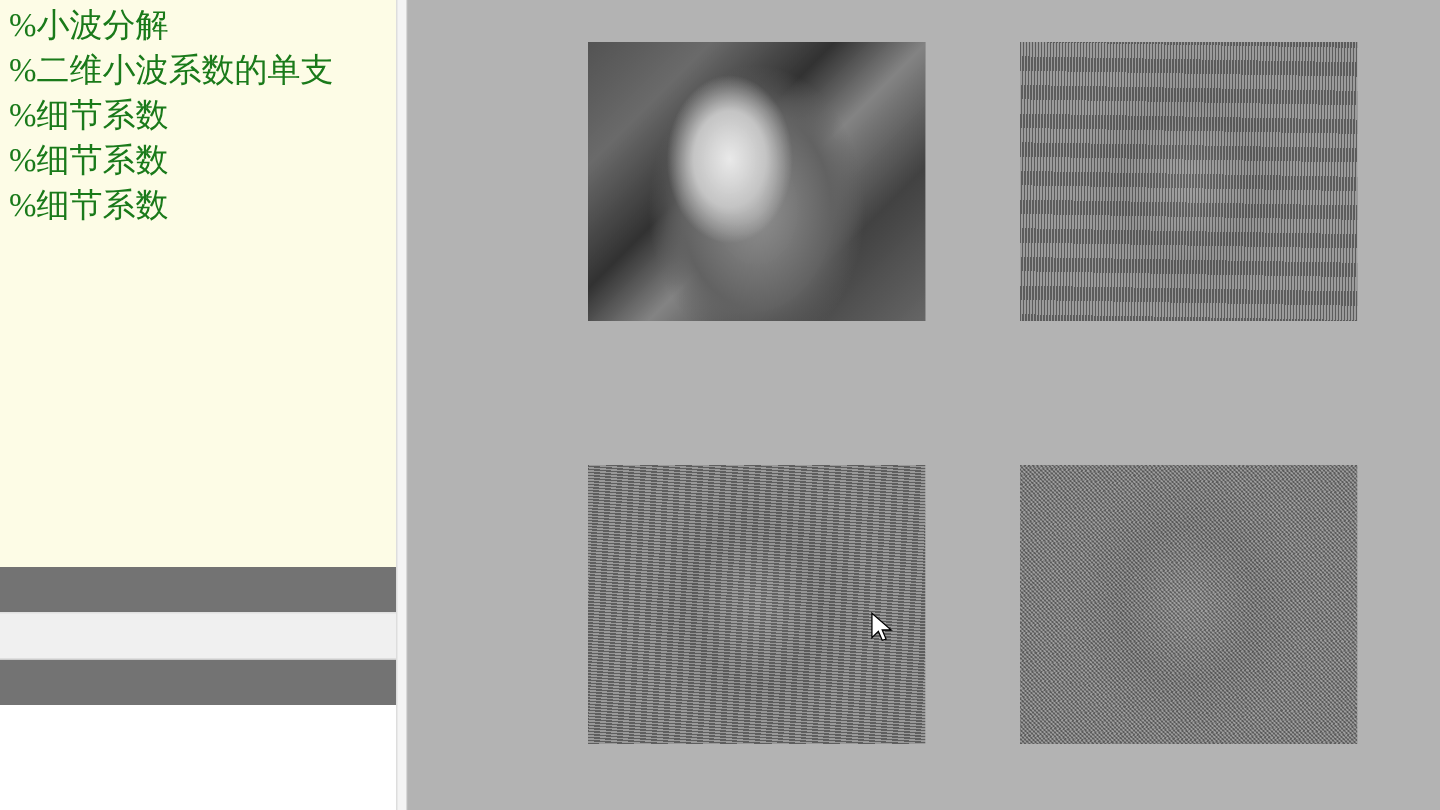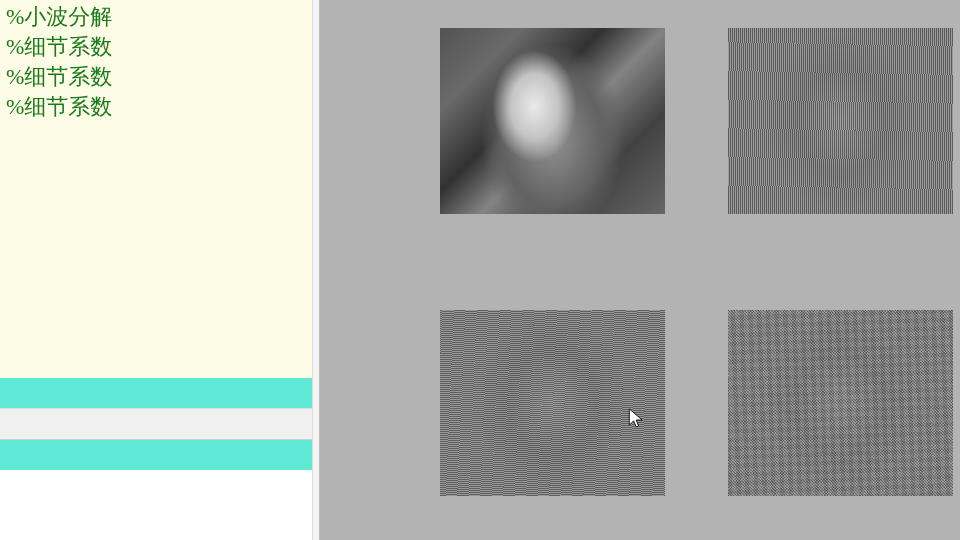--- a/index.html
+++ b/index.html
@@ -1,18 +1,18 @@
 <!DOCTYPE html>
 <html><head>
   <meta charset="utf-8">
   <style>
     * { box-sizing: border-box; margin: 0; padding: 0; }
     html, body { width: 960px; height: 540px; overflow: hidden; font-family: "SimSun", "Microsoft YaHei", serif; }
     .container { display: flex; width: 960px; height: 540px; }
-    .left-panel { width: 312px; height: 540px; display: flex; flex-direction: column; background: #5eead4; gap: 30px; }
+    .left-panel { width: 264px; height: 540px; display: flex; flex-direction: column; background: #737373; gap: 30px; }
     .editor-area { background: #fdfce6; flex: 0 0 378px; padding: 2px 6px; overflow: hidden; }
     .code-line { color: #1a7a1a; font-size: 22px; line-height: 30px; white-space: nowrap; }
     .gap-area { flex: 0 0 32px; background: #f0f0f0; border-top: 1px solid #e0e0e0; border-bottom: 1px solid #ccc; }
     .bottom-area { flex: 1; background: #ffffff; }
     .divider { width: 8px; height: 540px; background: #f4f4f4; border-left: 1px solid #ddd; border-right: 1px solid #bbb; }
     .right-panel { flex: 1; height: 540px; background: #b3b3b3; position: relative; }
     .fig { position: absolute; background: #888; overflow: hidden; }
     .fig-a { left: 120px; top: 28px; width: 225px; height: 186px; }
     .fig-b { left: 408px; top: 28px; width: 225px; height: 186px; }
     .fig-c { left: 120px; top: 310px; width: 225px; height: 186px; }
@@ -50,20 +50,21 @@
     }
     .cursor { position: absolute; left: 308px; top: 408px; width: 18px; height: 24px; pointer-events: none; }
   </style>
 </head>
 <body>
 
 <div class="container">
   <div class="left-panel">
     <div class="editor-area">
       <div class="code-line">%小波分解</div>
+      <div class="code-line">%二维小波系数的单支</div>
       <div class="code-line">%细节系数</div>
       <div class="code-line">%细节系数</div>
       <div class="code-line">%细节系数</div>
     </div>
     <div class="gap-area"></div>
     <div class="bottom-area"></div>
   </div>
 
   <div class="divider"></div>
 

